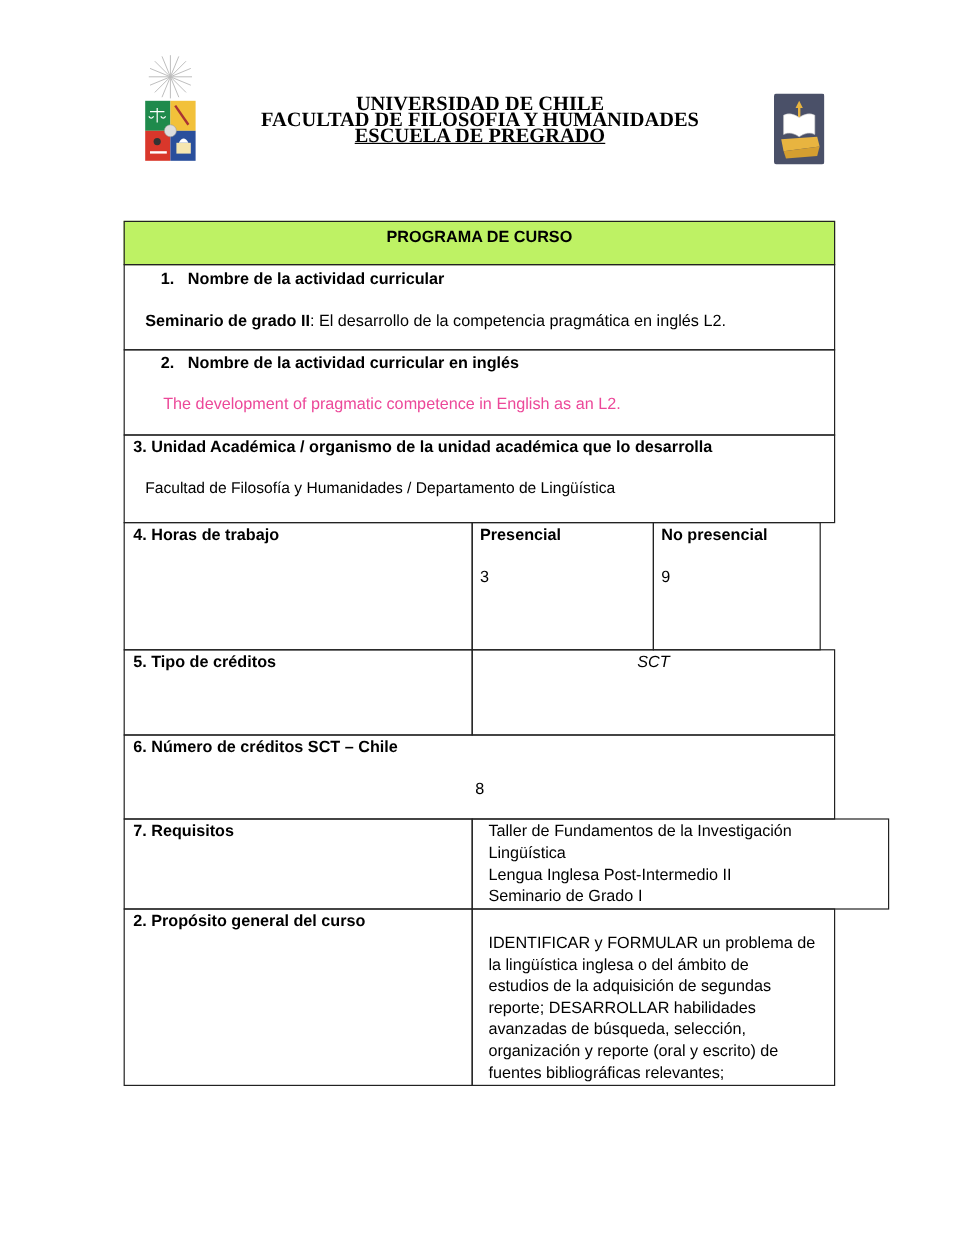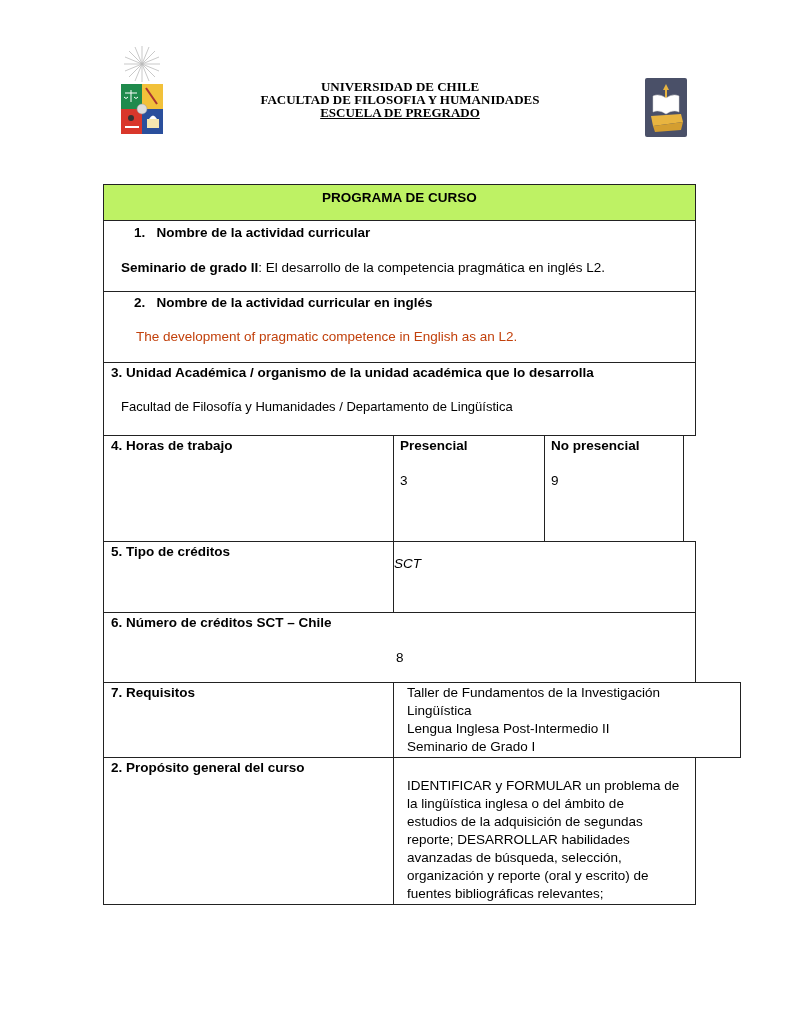--- a/index.html
+++ b/index.html
@@ -4,28 +4,28 @@
 <style>
   html, body { margin: 0; padding: 0; background: #ffffff; }
   body { width: 800px; height: 1035px; position: relative; overflow: hidden;
          font-family: "Liberation Sans", "DejaVu Sans", sans-serif; color: #000; }
 
   .logo-left { position: absolute; left: 119px; top: 44px; width: 46px; height: 92px; }
   .logo-right { position: absolute; left: 645px; top: 78px; width: 42px; height: 59px; }
 
   .header-text { position: absolute; left: 0; width: 800px; top: 80px; text-align: center;
                  font-family: "Liberation Serif", "DejaVu Serif", serif; font-weight: bold;
-                 font-size: 13px; line-height: 13px; }
+                 font-size: 17px; line-height: 13px; }
   .header-text .u { text-decoration: underline; }
 
   .tbl { position: absolute; left: 103px; top: 184px; width: 593px; height: 721px; }
   .cell { position: absolute; box-sizing: border-box; border: 1px solid #222; }
   .t { position: absolute; font-size: 13.5px; line-height: 18px; white-space: nowrap; }
   .b { font-weight: bold; }
-  .gray { color: #c2410c; }
+  .gray { color: #ec4899; }
   .it { font-style: italic; }
 </style>
 </head>
 <body>
 
 <svg class="logo-left" viewBox="0 0 46 92">
   <g stroke="#bbb" stroke-width="0.8">
     <line x1="23" y1="2" x2="23" y2="38"></line>
       <line x1="5" y1="20" x2="41" y2="20"></line>
     <line x1="10" y1="7" x2="36" y2="33"></line>
@@ -100,21 +100,21 @@
   </div>
   <div class="cell" style="left:441px;top:251px;width:140px;height:107px;">
     <div class="t b" style="left:6px;top:1px;">No presencial</div>
     <div class="t" style="left:6px;top:36px;">9</div>
   </div>
 
   <div class="cell" style="left:0;top:357px;width:291px;height:72px;">
     <div class="t b" style="left:7px;top:1px;">5. Tipo de créditos</div>
   </div>
   <div class="cell" style="left:290px;top:357px;width:303px;height:72px;">
-    <div class="t it" style="left:0;width:301px;text-align:left;top:13px;">SCT</div>
+    <div class="t it" style="left:0;width:301px;text-align:center;top:1px;">SCT</div>
   </div>
 
   <div class="cell" style="left:0;top:428px;width:593px;height:71px;">
     <div class="t b" style="left:7px;top:1px;">6. Número de créditos SCT – Chile</div>
     <div class="t" style="left:292px;top:36px;">8</div>
   </div>
 
   <div class="cell" style="left:0;top:498px;width:291px;height:76px;">
     <div class="t b" style="left:7px;top:1px;">7. Requisitos</div>
   </div>

